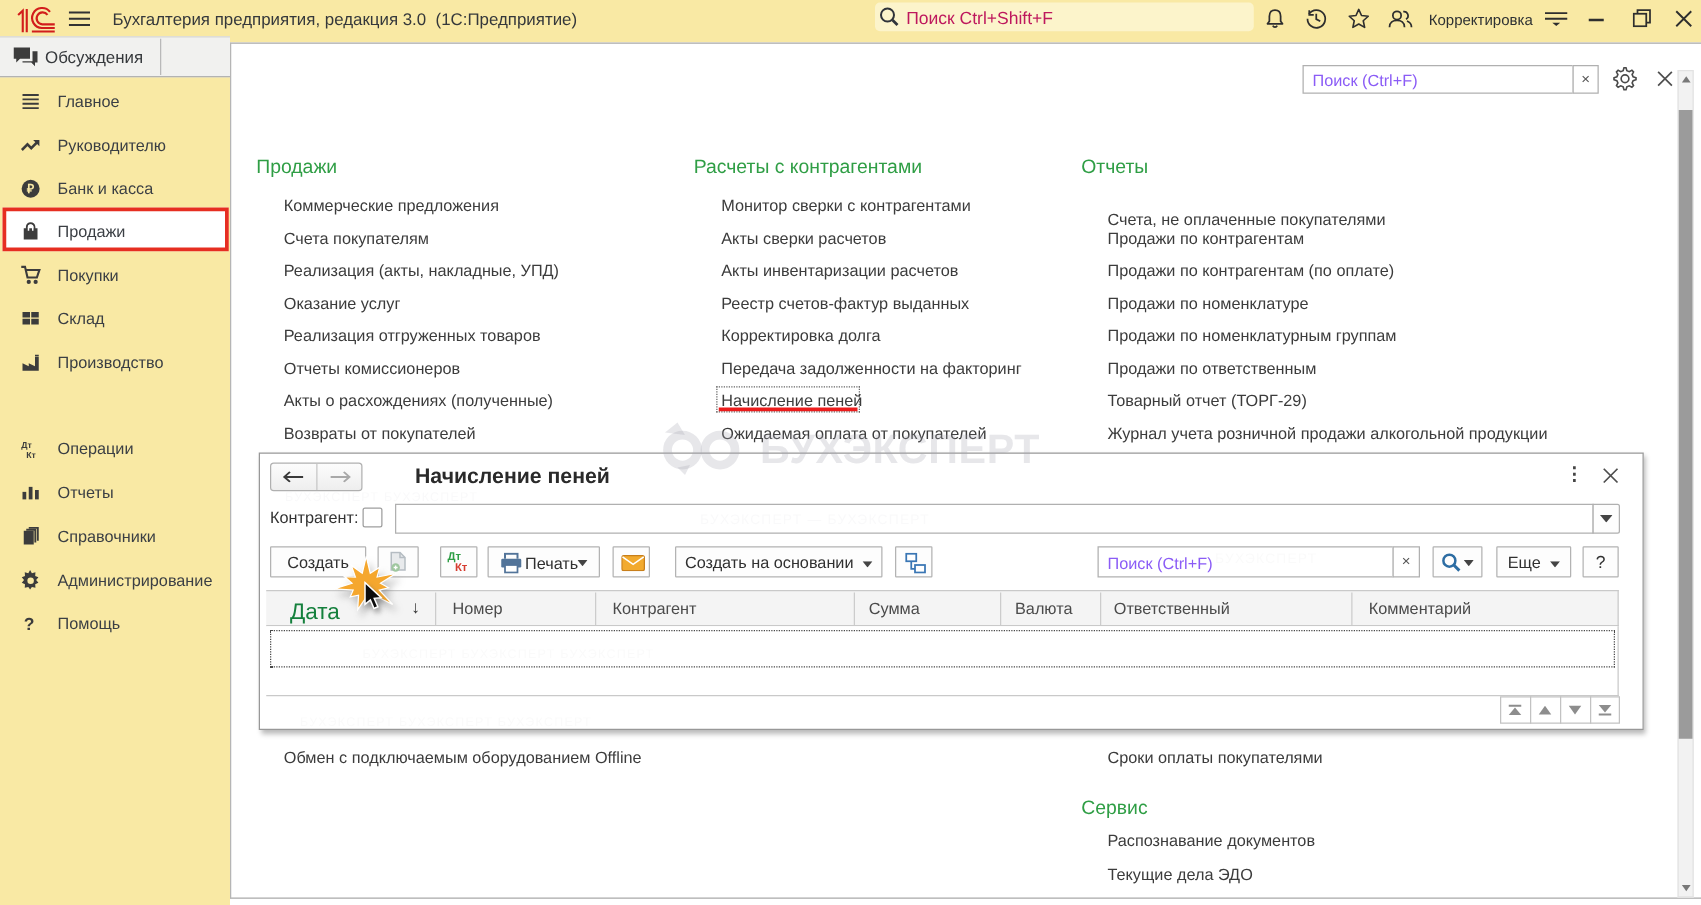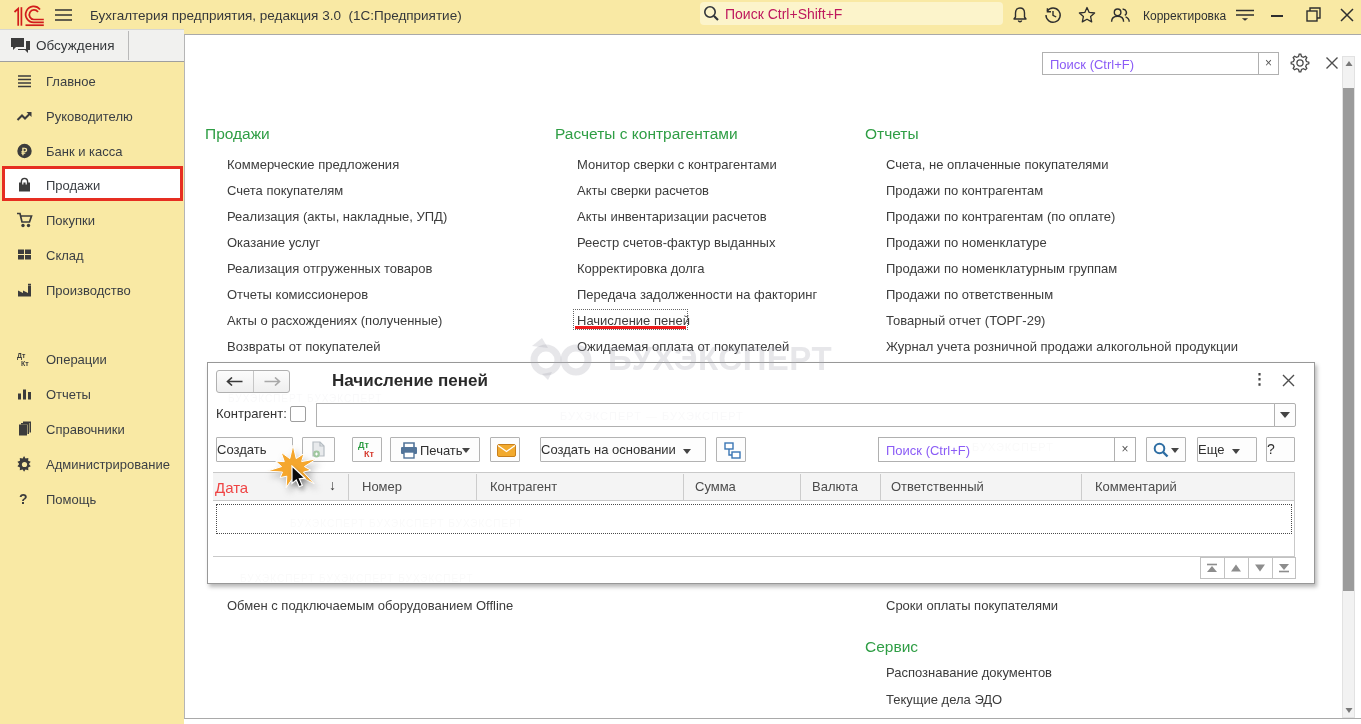--- a/index.html
+++ b/index.html
@@ -17,21 +17,21 @@
 .sideitem { left:0; width:184px; height:35px; }
 .sideitem .txt { position:absolute; left:46px; top:50%; transform:translateY(-50%);
   font-size:13px; color:#3b3f44; white-space:nowrap; }
 .sideitem .ic { position:absolute; left:16px; top:50%; transform:translateY(-50%); width:17px; height:17px; }
 #selbox { left:2px; top:166px; width:181px; height:35px; background:#fff; border:3px solid #e62e21; }
 
 .ghead { font-size:15.5px; color:#2f9e45; white-space:nowrap; }
 .litem { font-size:13px; color:#3c3c3c; white-space:nowrap; }
 
 .btn { position:absolute; background:#fdfdfd; border:1px solid #b3b3b3; border-radius:1px;
-  font-size:13px; color:#303030; }
+  font-size:13px; color:#303030; text-align:center; }
 .inp { position:absolute; background:#fff; border:1px solid #b0b0b0; }
 .ph { color:#8b5cf6; font-size:13px; }
 </style></head>
 <body>
 <div id="page">
   <div class="abs" id="topbar"></div>
   <div class="abs" id="contentborder"></div>
   <div class="abs" id="tabrow"></div>
   <div class="abs" id="tabsep"></div>
   <div class="abs" id="sidebar"></div>
@@ -218,21 +218,21 @@
   <div class="abs litem" style="left:577px;top:183px">Акты сверки расчетов</div>
   <div class="abs litem" style="left:577px;top:209px">Акты инвентаризации расчетов</div>
   <div class="abs litem" style="left:577px;top:235px">Реестр счетов-фактур выданных</div>
   <div class="abs litem" style="left:577px;top:261px">Корректировка долга</div>
   <div class="abs litem" style="left:577px;top:287px">Передача задолженности на факторинг</div>
   <div class="abs" style="left:573px;top:309px;width:115px;height:21px;border:1px dotted #666"></div>
   <div class="abs litem" style="left:577px;top:313px">Начисление пеней</div>
   <div class="abs" style="left:575px;top:326px;width:111px;height:3px;background:#ec1c1c"></div>
   <div class="abs litem" style="left:577px;top:339px">Ожидаемая оплата от покупателей</div>
 
-  <div class="abs litem" style="left:886px;top:157px">Счета, не оплаченные покупателями</div>
+  <div class="abs litem" style="left:886px;top:168px">Счета, не оплаченные покупателями</div>
   <div class="abs litem" style="left:886px;top:183px">Продажи по контрагентам</div>
   <div class="abs litem" style="left:886px;top:209px">Продажи по контрагентам (по оплате)</div>
   <div class="abs litem" style="left:886px;top:235px">Продажи по номенклатуре</div>
   <div class="abs litem" style="left:886px;top:261px">Продажи по номенклатурным группам</div>
   <div class="abs litem" style="left:886px;top:287px">Продажи по ответственным</div>
   <div class="abs litem" style="left:886px;top:313px">Товарный отчет (ТОРГ-29)</div>
   <div class="abs litem" style="left:886px;top:339px">Журнал учета розничной продажи алкогольной продукции</div>
 
   <div class="abs litem" style="left:227px;top:598px">Обмен с подключаемым оборудованием Offline</div>
   <div class="abs litem" style="left:886px;top:598px">Сроки оплаты покупателями</div>
@@ -317,21 +317,21 @@
         <path d="M0,0 H8 L4,5 Z" fill="#444"></path>
       </svg>
     </div>
   <div class="abs btn" style="left:1197px;top:437px;width:60px;height:25px;line-height:24px">Еще &nbsp;<svg width="8" height="5" viewBox="0 0 8 5" style="display:inline-block">
         <path d="M0,0 H8 L4,5 Z" fill="#444"></path>
       </svg></div>
   <div class="abs btn" style="left:1266px;top:437px;width:29px;height:25px;line-height:23px;font-size:14px">?</div>
 
   <div class="abs" style="left:213px;top:472px;width:1082px;height:29px;background:#f4f4f4;border-top:1px solid #c9c9c9;border-bottom:1px solid #c9c9c9;border-right:1px solid #c9c9c9"></div>
   <div class="abs" style="left:213px;top:501px;width:1082px;height:56px;background:#fff;border-bottom:1px solid #c9c9c9;border-right:1px solid #c9c9c9"></div>
-  <div class="abs" style="left:215px;top:479px;font-size:15px;color:#ef4444">Дата</div>
+  <div class="abs" style="left:232px;top:479px;font-size:18px;color:#15803d">Дата</div>
   <div class="abs" style="left:329px;top:477px;font-size:14px;color:#3a3a3a">↓</div>
   <div class="abs" style="left:362px;top:479px;font-size:13px;color:#4b4b4b">Номер</div>
   <div class="abs" style="left:490px;top:479px;font-size:13px;color:#4b4b4b">Контрагент</div>
   <div class="abs" style="left:695px;top:479px;font-size:13px;color:#4b4b4b">Сумма</div>
   <div class="abs" style="left:812px;top:479px;font-size:13px;color:#4b4b4b">Валюта</div>
   <div class="abs" style="left:891px;top:479px;font-size:13px;color:#4b4b4b">Ответственный</div>
   <div class="abs" style="left:1095px;top:479px;font-size:13px;color:#4b4b4b">Комментарий</div>
   <div class="abs" style="left:348px;top:474px;width:1px;height:26px;background:#cccccc"></div>
   <div class="abs" style="left:476px;top:474px;width:1px;height:26px;background:#cccccc"></div>
   <div class="abs" style="left:683px;top:474px;width:1px;height:26px;background:#cccccc"></div>

